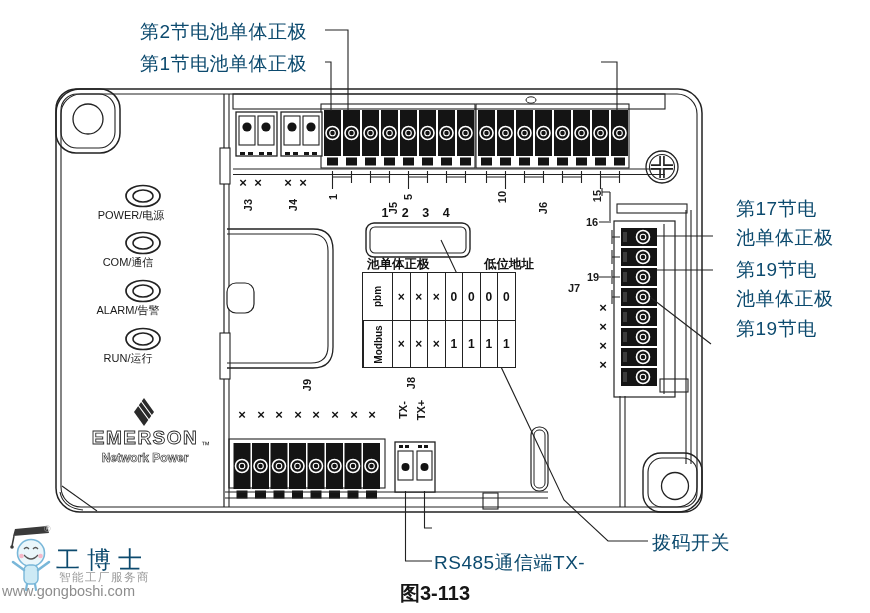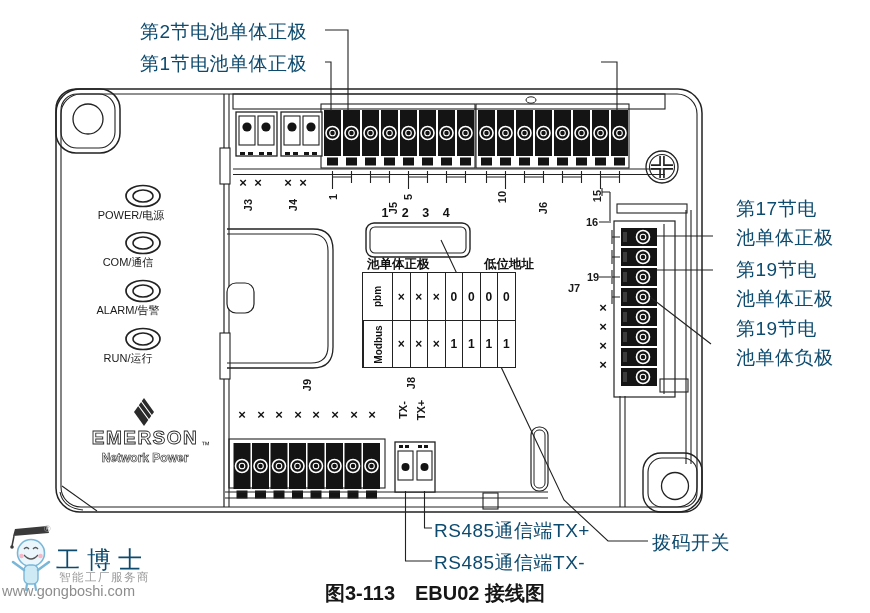--- a/index.html
+++ b/index.html
@@ -233,24 +233,22 @@
 <div class="lbl big two" style="left:716px;top:194px;">
   <div>第17节电</div>
   <div>池单体正极</div>
 </div>
 <div class="lbl big two" style="left:716px;top:255px;">
   <div>第19节电</div>
   <div>池单体正极</div>
 </div>
 <div class="lbl big two" style="left:716px;top:314px;">
   <div>第19节电</div>
-  <div>池单体负极</div>
-</div>
-
-<span class="lbl big" style="left:434px;top:518px;">RS485通信端TX+</span>
+</div>
+
 <span class="lbl big" style="left:434px;top:550px;">RS485通信端TX-</span>
 <span class="lbl big" style="left:652px;top:530px;">拨码开关</span>
 
 <span class="ledlbl" style="left:131px;top:215px;">POWER/电源</span>
 <span class="ledlbl" style="left:128px;top:262px;">COM/通信</span>
 <span class="ledlbl" style="left:128px;top:310px;">ALARM/告警</span>
 <span class="ledlbl" style="left:128px;top:358px;">RUN/运行</span>
 
 <span class="rlbl" style="left:248px;top:205px;">J3</span>
 <span class="rlbl" style="left:293px;top:205px;">J4</span>
@@ -308,21 +306,20 @@
   <div class="dt-cell" style="border-top:1.2px solid #222;">×</div>
   <div class="dt-cell" style="border-top:1.2px solid #222;">×</div>
   <div class="dt-cell" style="border-top:1.2px solid #222;">1</div>
   <div class="dt-cell" style="border-top:1.2px solid #222;">1</div>
   <div class="dt-cell" style="border-top:1.2px solid #222;">1</div>
   <div class="dt-cell" style="border-top:1.2px solid #222;">1</div>
 </div>
 
 <div class="cap">
   <span>图3-113</span>
-  <span>EBU02 接线图</span>
 </div>
 
 <span class="wm-reg">®</span>
 <span class="wm-brand">工博士</span>
 <span class="wm-tag">智能工厂服务商</span>
 <span class="wm-url">www.gongboshi.com</span>
 
 </div>
 
 </body></html>

